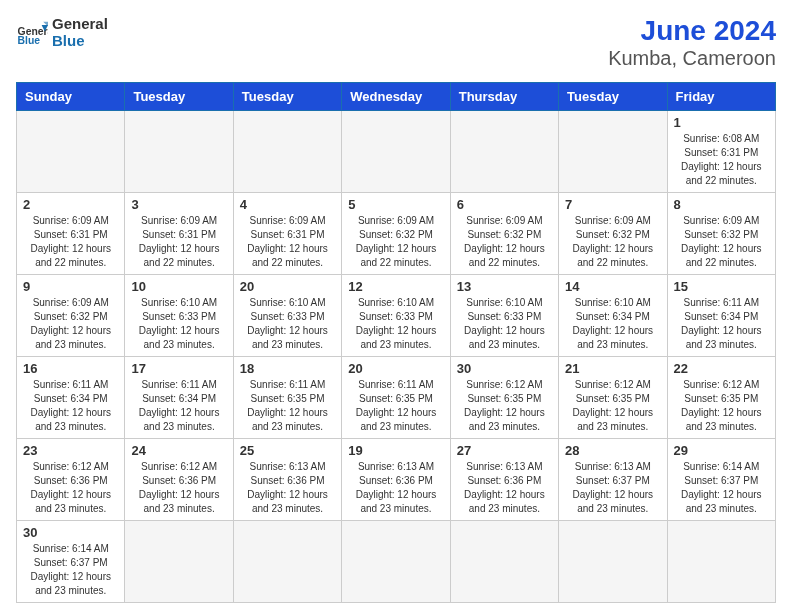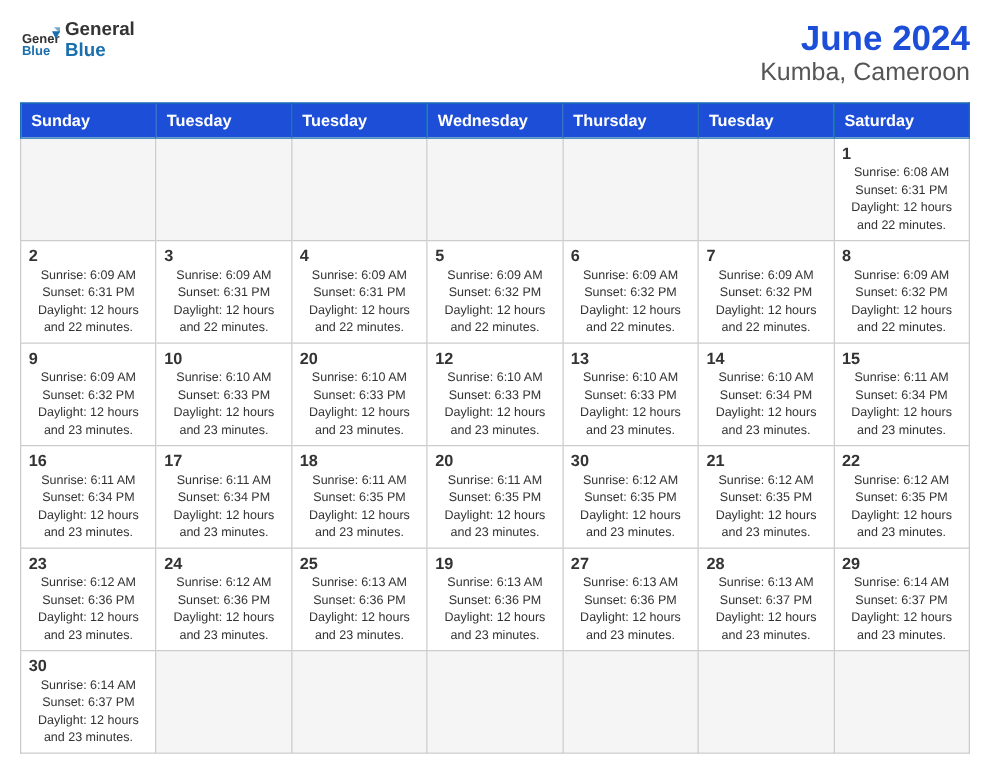--- a/index.html
+++ b/index.html
@@ -107,21 +107,21 @@
 
 <table class="calendar">
   <thead>
     <tr>
     <th>Sunday</th>
         <th>Tuesday</th>
         <th>Tuesday</th>
         <th>Wednesday</th>
         <th>Thursday</th>
         <th>Tuesday</th>
-        <th>Saturday</th>
+        <th>Friday</th>
       </tr>
   </thead>
   <tbody id="calendar-body">
   <tr>
         <td class="empty"></td>
         <td class="empty"></td>
         <td class="empty"></td>
         <td class="empty"></td>
         <td class="empty"></td>
         <td class="empty"></td>

